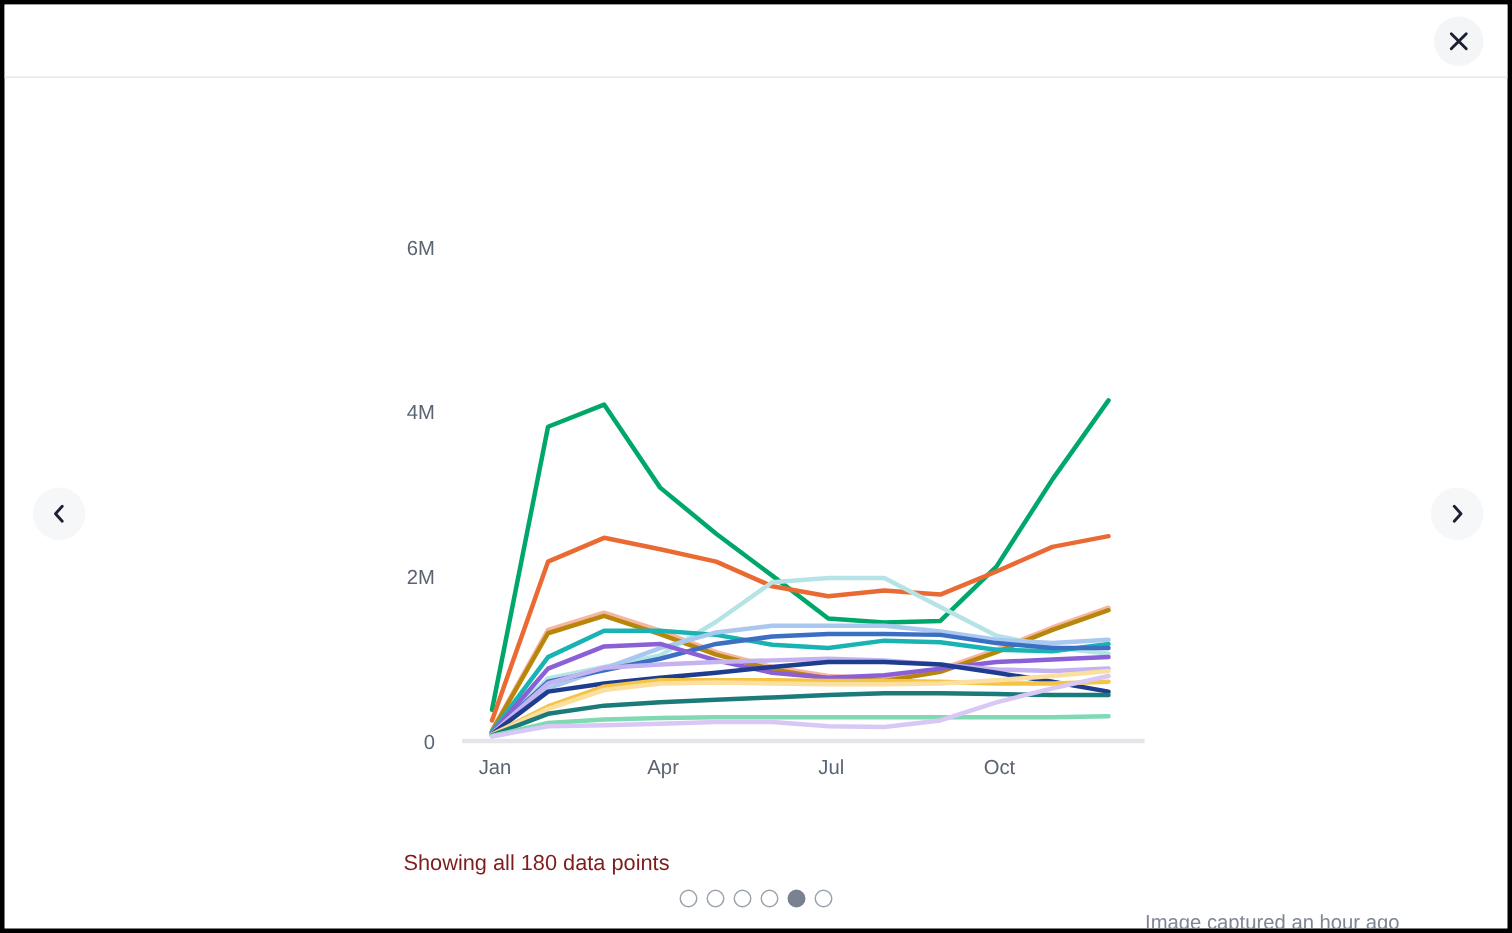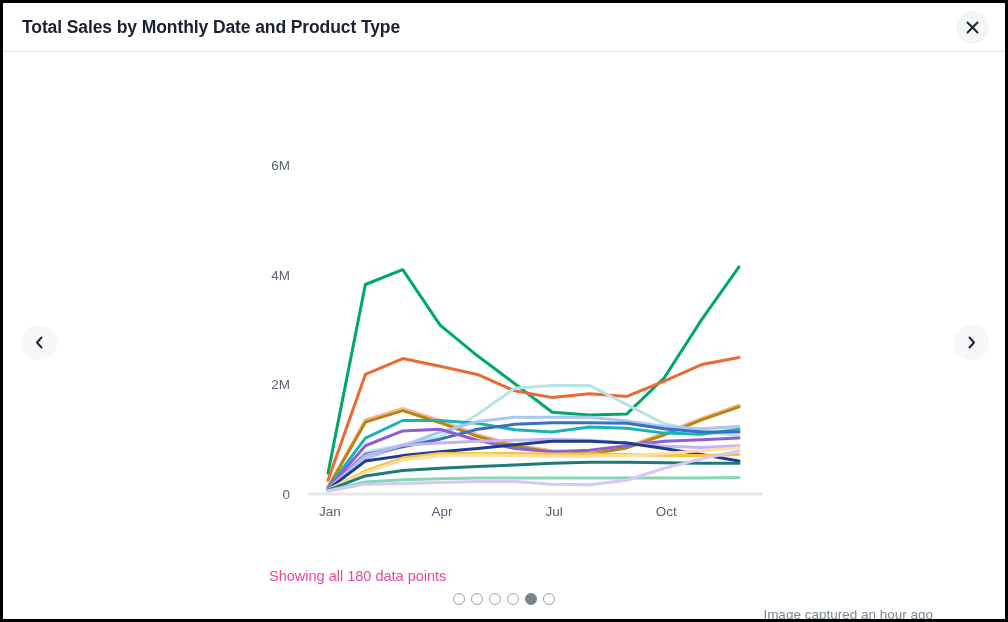--- a/index.html
+++ b/index.html
@@ -67,21 +67,21 @@
     fill: #5a6472;
     font-family: "Liberation Sans", sans-serif;
   }
   .ylabel { text-anchor: end; }
   .xlabel { text-anchor: middle; }
 
   #caption-datapoints {
     position: absolute;
     left: 266px; top: 516px;
     font-size: 14.5px;
-    color: #ec4899;
+    color: #7f1d1d;
     white-space: nowrap;
   }
   #caption-captured {
     position: absolute;
     right: 72px; top: 555px;
     font-size: 13.5px;
     color: #7d8793;
     white-space: nowrap;
     text-align: right;
   }
@@ -99,21 +99,20 @@
     padding: 0; cursor: pointer;
   }
   .dot.active { background: #79838f; border-color: #79838f; }
 </style>
 </head>
 <body>
 
 <div id="screen">
 
   <div id="header">
-    <div id="modal-title">Total Sales by Monthly Date and Product Type</div>
     <button id="close-button" aria-label="Close">
       <svg width="13" height="13" viewBox="0 0 13 13">
         <path d="M1.5 1.5 L11.5 11.5 M11.5 1.5 L1.5 11.5" stroke="#1b2133" stroke-width="1.9" stroke-linecap="round" fill="none"></path>
       </svg>
     </button>
   </div>
 
   <button id="nav-prev" class="nav-arrow" aria-label="Previous">
     <svg width="11" height="13" viewBox="0 0 11 13">
       <path d="M7.5 1.5 L3 6.5 L7.5 11.5" stroke="#1b2133" stroke-width="1.9" stroke-linecap="round" stroke-linejoin="round" fill="none"></path>

